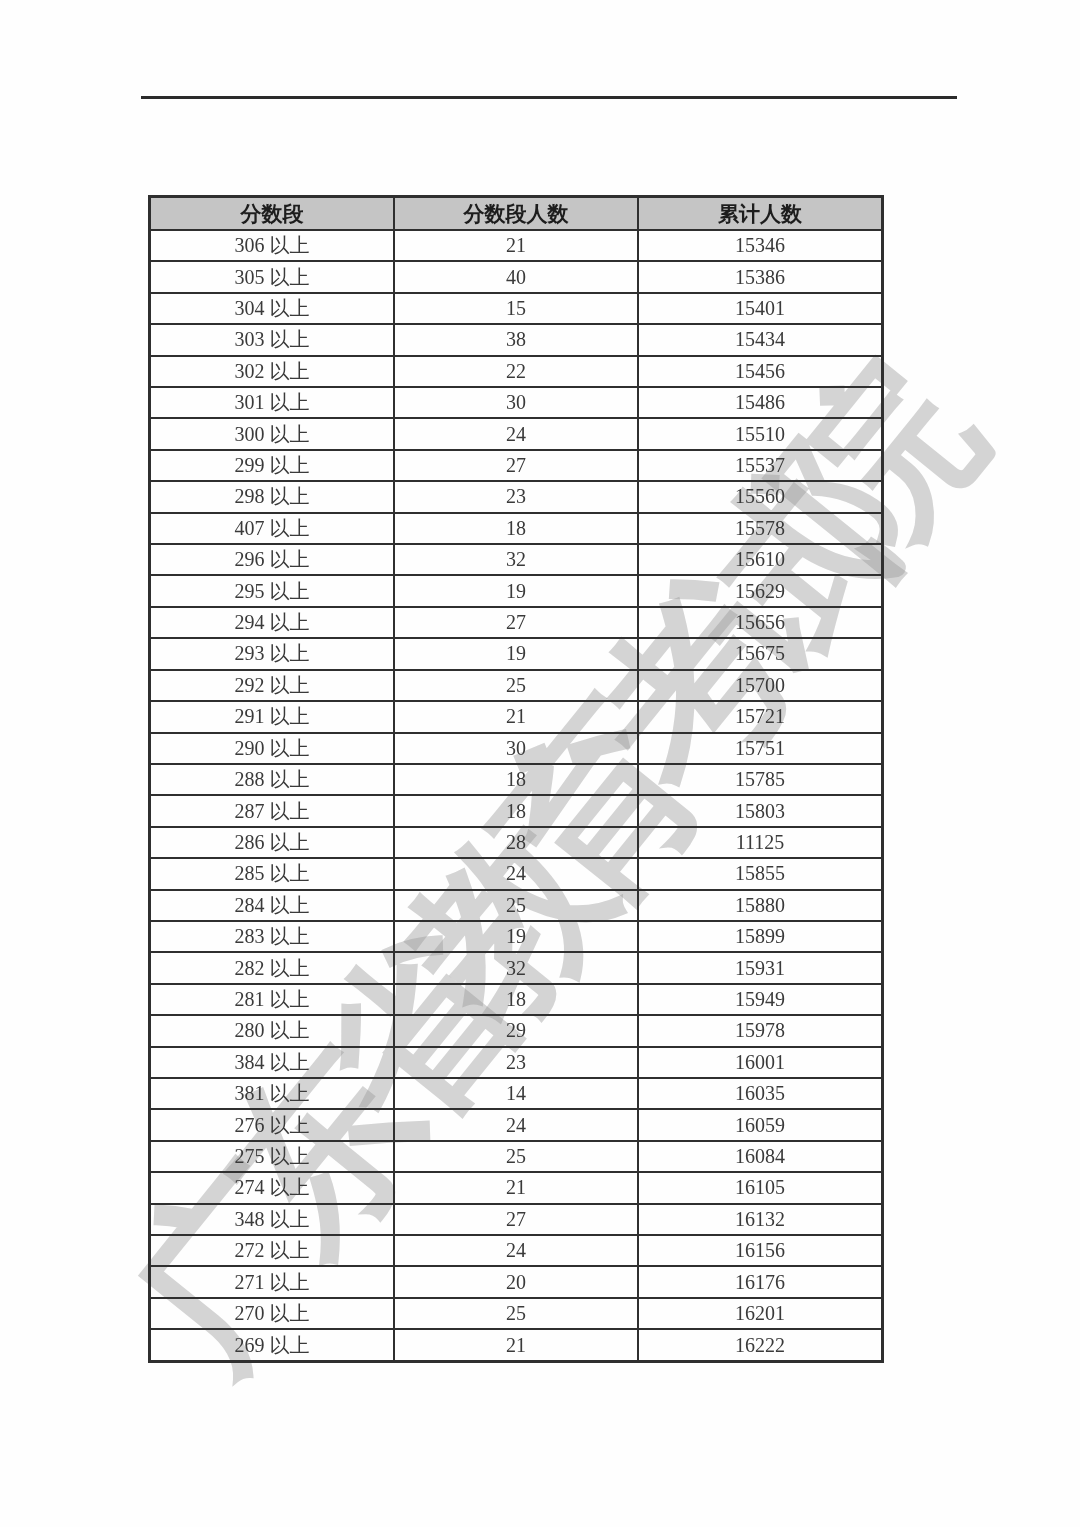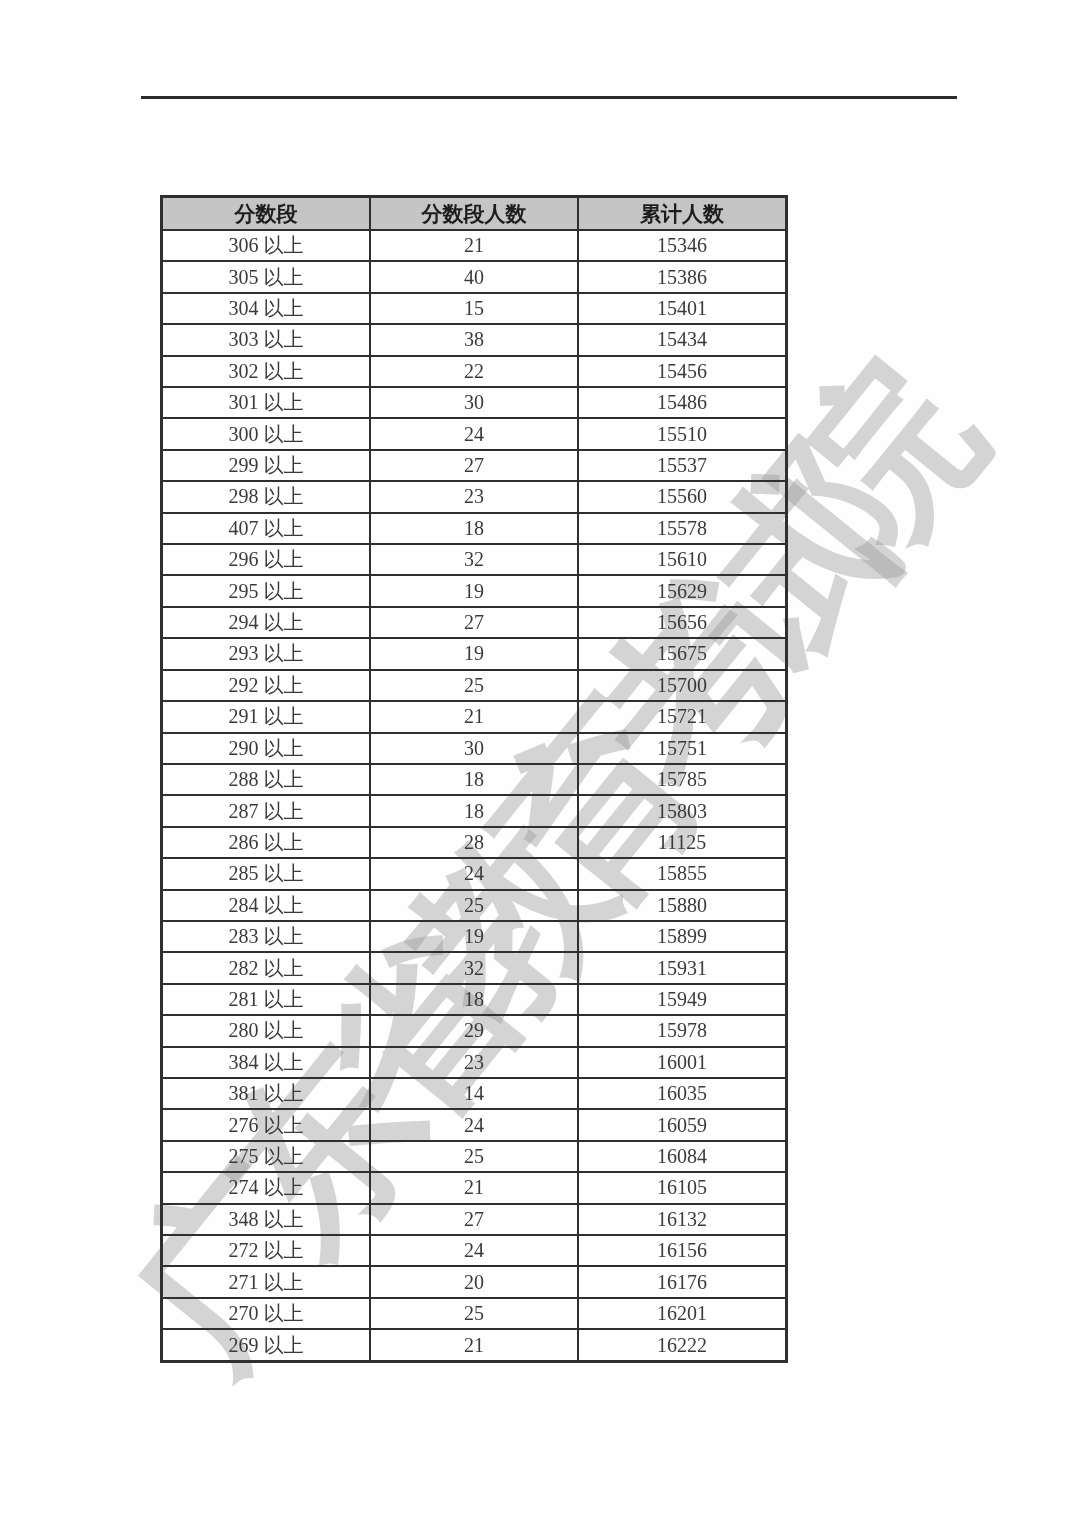--- a/index.html
+++ b/index.html
@@ -33,23 +33,23 @@
     font-weight: bold;
     letter-spacing: -38px;
     white-space: nowrap;
     color: rgba(150, 150, 150, 0.40);
     z-index: 0;
     pointer-events: none;
     user-select: none;
   }
   table.score-table {
     position: absolute;
-    left: 160px;
+    left: 148px;
     top: 195px;
-    width: 628px;
+    width: 736px;
     height: 1168px;
     border-collapse: collapse;
     table-layout: fixed;
     z-index: 1;
     border-radius: 14px;
   }
   table.score-table th,
   table.score-table td {
     border: 2px solid #2f2f2f;
     text-align: center;

